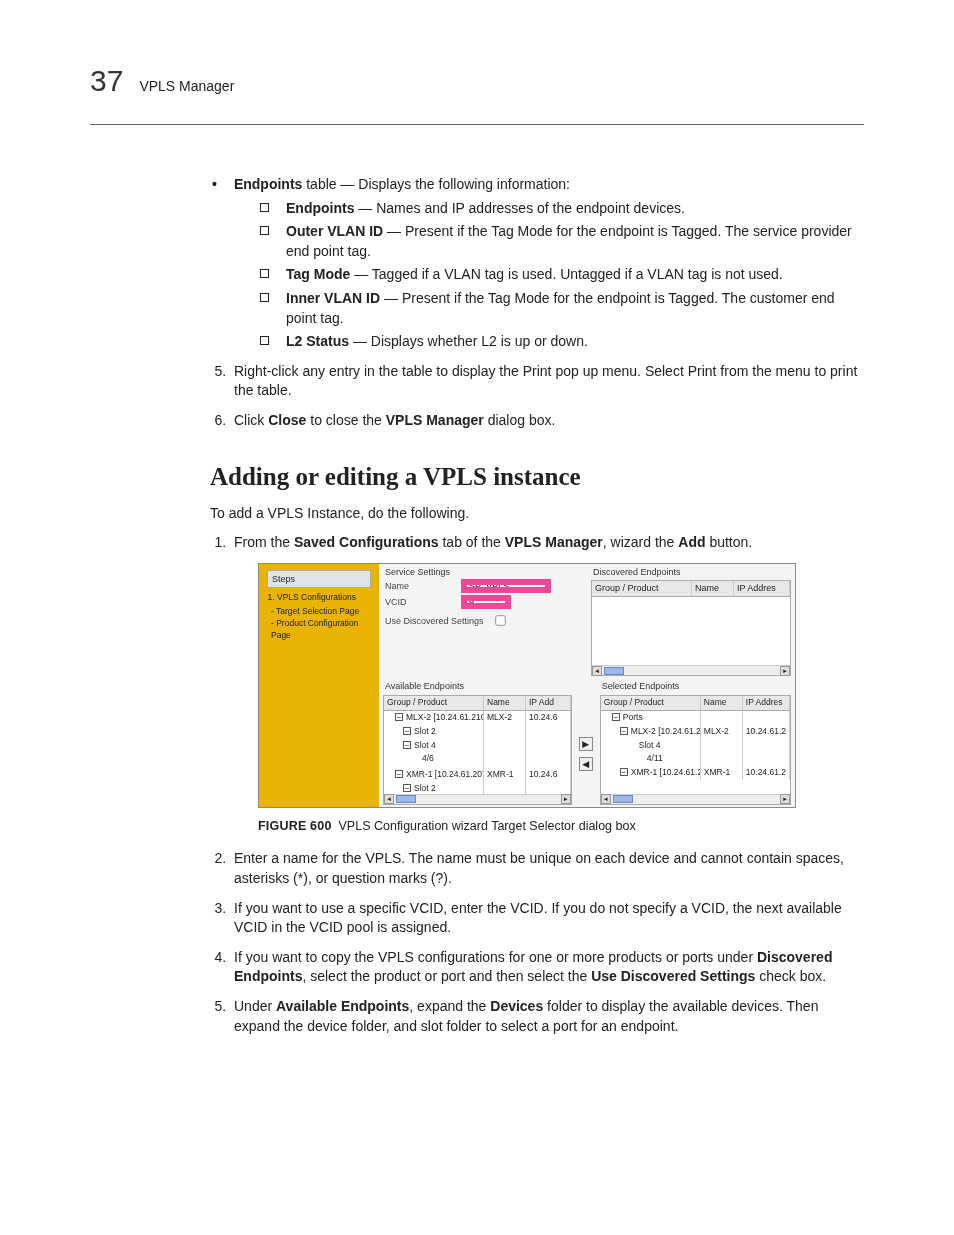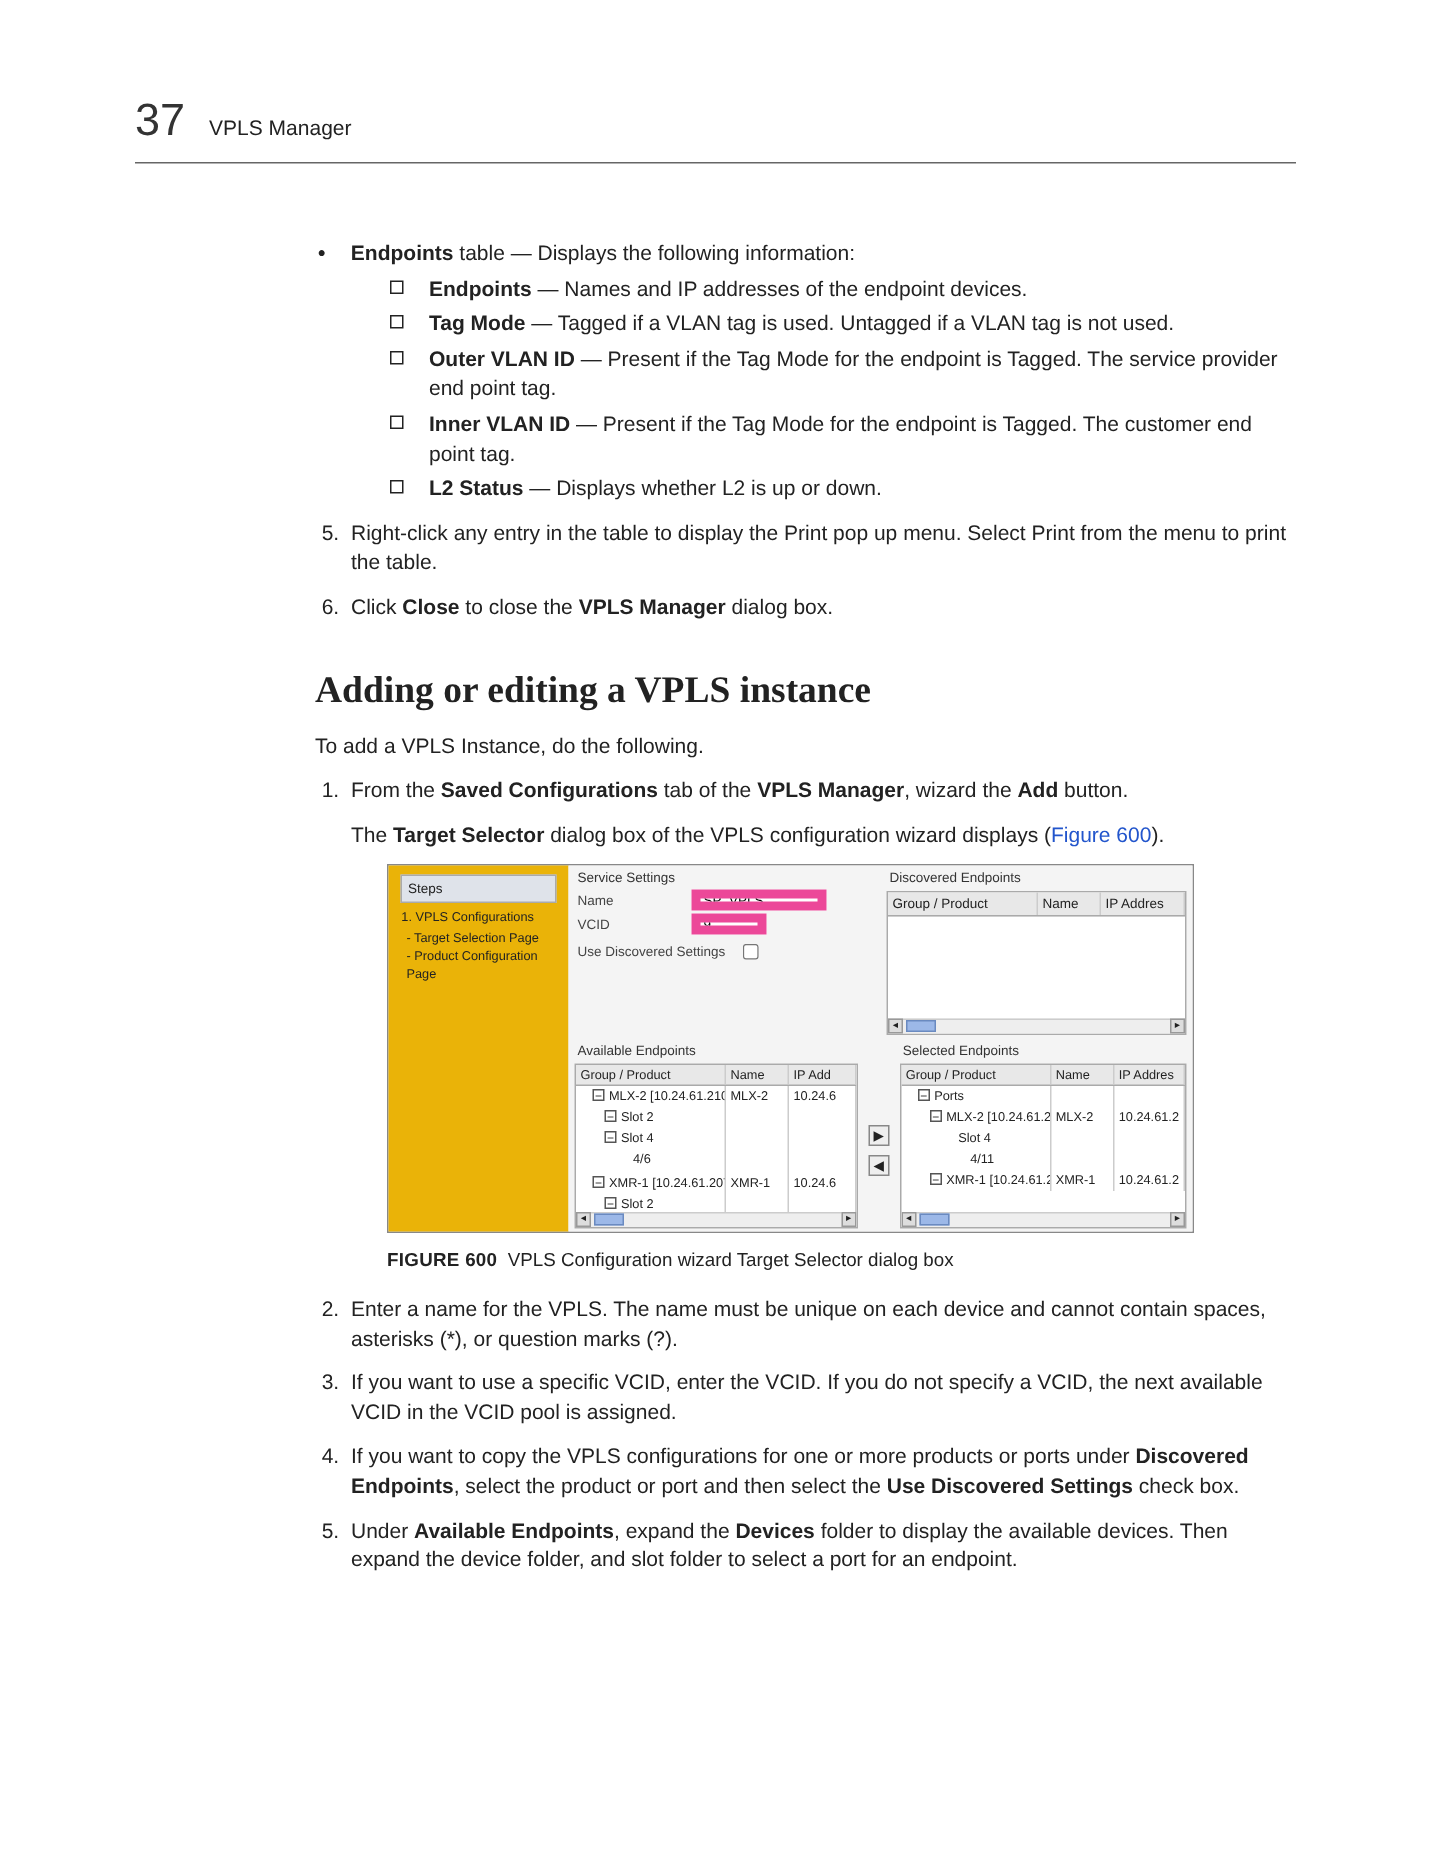--- a/index.html
+++ b/index.html
@@ -11,21 +11,21 @@
     width: 954px;
     box-sizing: border-box;
     line-height: 1.4;
   }
   .page-head {
     display: flex;
     align-items: baseline;
     gap: 16px;
     margin-bottom: 50px;
     border-bottom: 1px solid #666;
-    padding-bottom: 6px;
+    padding-bottom: 22px;
   }
   .page-num {
     font-size: 30px;
     font-weight: normal;
     font-family: Arial, sans-serif;
     color: #333;
   }
   .page-title {
     font-size: 14px;
     color: #222;
@@ -249,22 +249,22 @@
   <span class="page-num">37</span>
   <span class="page-title">VPLS Manager</span>
 </div>
 
 <div class="content">
   <ul class="bullets">
     <li>
       <span class="bold">Endpoints</span><span> table — Displays the following information:</span>
       <ul class="squares">
         <li><span class="bold">Endpoints</span><span> — Names and IP addresses of the endpoint devices.</span></li>
+        <li><span class="bold">Outer VLAN ID</span><span> — Present if the Tag Mode for the endpoint is Tagged. The service provider end point tag.</span></li>
         <li><span class="bold">Tag Mode</span><span> — Tagged if a VLAN tag is used. Untagged if a VLAN tag is not used.</span></li>
-        <li><span class="bold">Outer VLAN ID</span><span> — Present if the Tag Mode for the endpoint is Tagged. The service provider end point tag.</span></li>
         <li><span class="bold">Inner VLAN ID</span><span> — Present if the Tag Mode for the endpoint is Tagged. The customer end point tag.</span></li>
         <li><span class="bold">L2 Status</span><span> — Displays whether L2 is up or down.</span></li>
       </ul>
     </li>
   </ul>
   <ol class="steps" start="5" style="margin-left:-120px; padding-left:140px;">
     <li><span>Right-click any entry in the table to display the Print pop up menu. Select Print from the menu to print the table.</span></li>
     <li>
       <span>Click </span><span class="bold">Close</span><span> to close the </span><span class="bold">VPLS Manager</span><span> dialog box.</span>
     </li>
@@ -272,23 +272,20 @@
 </div>
 
 <div style="margin-left:120px;">
   <h2 class="section">Adding or editing a VPLS instance</h2>
   <p style="margin:6px 0 10px;">To add a VPLS Instance, do the following.</p>
 </div>
 
 <ol class="steps" style="margin-left:0; padding-left:140px;">
   <li>
     <span>From the </span><span class="bold">Saved Configurations</span><span> tab of the </span><span class="bold">VPLS Manager</span><span>, wizard the </span><span class="bold">Add</span><span> button.</span>
-    <p style="margin:10px 0 6px;">
-      <span>The </span><span class="bold">Target Selector</span><span> dialog box of the VPLS configuration wizard displays (</span><span class="fig-ref">Figure 600</span><span>).</span>
-    </p>
 
     
     <div class="figure-wrap">
       <div class="fw-row">
         <div class="fw-steps">
           <div class="panel-title">Steps</div>
           <ol class="steps-ol">
             <li>VPLS Configurations</li>
           </ol>
           <ul class="steps-sub">

